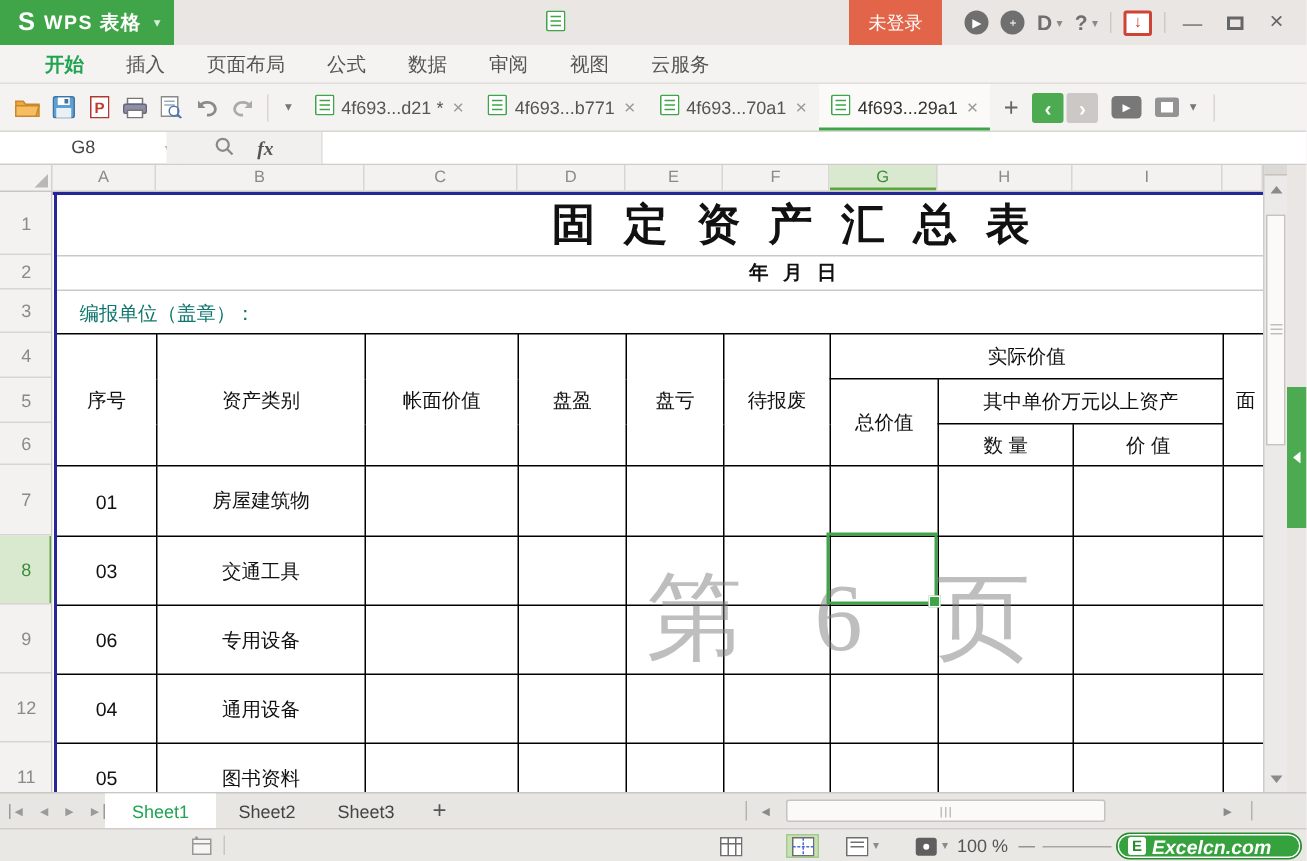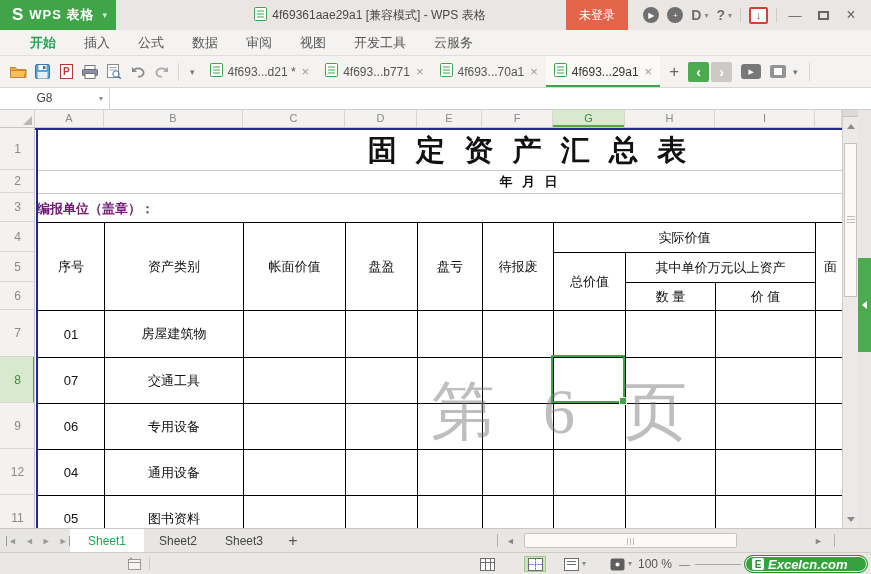--- a/index.html
+++ b/index.html
@@ -40,21 +40,21 @@
 .nav-btn { width:21px; height:20px; display:flex; align-items:center; justify-content:center; color:#fff; font-size:14px; font-weight:bold; border-radius:2px; }
 .nav-back { background:#4cab50; }
 .nav-fwd { background:#cbc8c5; margin-left:2px; }
 .play-icon { width:20px; height:15px; background:#787878; border-radius:3px; color:#fff; font-size:7px; display:flex; align-items:center; justify-content:center; margin-left:9px; }
 .rec-icon { width:16px; height:13px; background:#939393; border-radius:2px; margin-left:9px; position:relative; }
 .rec-icon::after { content:""; position:absolute; left:4px; top:3px; width:8px; height:7px; background:#fff; }
 .cmd-search { display:flex; align-items:center; gap:5px; color:#8a8a8a; font-size:12px; margin-left:10px; }
 
 
 .formulabar { position:absolute; top:88px; left:0; right:0; height:22px; background:#fff; border-bottom:1px solid #cfccc9; }
-.name-box { position:absolute; left:0; top:0; width:110px; height:21px; border-right:1px solid #d8d5d2; }
+.name-box { position:absolute; left:11px; top:0; width:110px; height:21px; border-right:1px solid #d8d5d2; }
 .name-box .val { position:absolute; left:0; right:20px; text-align:center; line-height:21px; font-size:12px; color:#444; }
 .name-box .caret { position:absolute; right:6px; top:0; line-height:21px; font-size:8px; color:#8a8a8a; }
 .fn-icons { position:absolute; left:111px; top:0; width:104px; height:21px; display:flex; align-items:center; justify-content:center; gap:16px; background:#f2f0ee; border-right:1px solid #e2dfdc; }
 .fx { font-style:italic; font-family:"Liberation Serif","DejaVu Serif",serif; font-size:13px; color:#555; font-weight:bold; }
 
 
 .colheaders { position:absolute; top:110px; left:0; width:842px; height:18px; background:#f3f2f0; border-bottom:1px solid #c9c7c4; overflow:hidden; }
 .corner { position:absolute; left:0; top:0; width:35px; height:17px; border-right:1px solid #d4d2cf; }
 .corner::after { content:""; position:absolute; right:2px; bottom:2px; border-left:9px solid transparent; border-bottom:9px solid #bab8b5; }
 .ch { position:absolute; top:0; height:17px; line-height:17px; text-align:center; font-size:11px; color:#8a8a8a; border-right:1px solid #d8d6d3; }
@@ -71,21 +71,21 @@
 .rh.sel { background:#d9e9d0; color:#3c8c3c; box-shadow:inset -2px 0 0 #5aa53d; }
 
 
 .gridarea { position:absolute; top:128px; left:35px; width:807px; height:400px; background:#fff; overflow:hidden; }
 .pb-top { position:absolute; left:0; top:0; width:100%; height:2px; background:#26269b; z-index:3; }
 .pb-left { position:absolute; left:1px; top:0; width:2px; height:100%; background:#26269b; z-index:3; }
 .ln { position:absolute; left:3px; right:0; height:1px; background:#cbc9c6; }
 .ln.r1 { top:42px } .ln.r2 { top:65px }
 .sheet-title { position:absolute; left:120px; width:750px; top:2px; height:40px; line-height:40px; text-align:center; font-family:"Liberation Serif","DejaVu Serif",serif; font-size:29px; font-weight:bold; color:#111; letter-spacing:6px; white-space:nowrap; }
 .sheet-date { position:absolute; left:120px; width:750px; top:44px; height:20px; line-height:20px; text-align:center; font-size:13px; font-weight:bold; color:#111; letter-spacing:3px; }
-.sheet-unit { position:absolute; left:2px; top:69px; height:24px; line-height:24px; font-size:13px; font-weight:bold; color:#701a75; }
+.sheet-unit { position:absolute; left:18px; top:69px; height:24px; line-height:24px; font-size:13px; font-weight:normal; color:#0f766e; }
 .asset-table { position:absolute; left:2px; top:94px; border-collapse:collapse; table-layout:fixed; width:829px; z-index:1; }
 .asset-table td { border:1px solid #000; text-align:center; font-size:13px; color:#111; padding:0; overflow:hidden; }
 .asset-table .hd { font-weight:normal; }
 .trh1{height:30px}.trh2{height:30px}.trh3{height:28px}.trd1{height:47px}.trd{height:46px}
 .asset-table td.partial { text-align:left; padding-left:8px; }
 .watermark { position:absolute; left:396px; top:240px; font-family:"Liberation Serif","DejaVu Serif",serif; font-size:64px; color:rgba(125,125,125,.5); letter-spacing:16px; z-index:2; white-space:nowrap; }
 .sel-cell { position:absolute; left:516px; top:227px; width:74px; height:48px; border:2px solid #3fa548; z-index:4; }
 .sel-cell::after { content:""; position:absolute; right:-4px; bottom:-4px; width:6px; height:6px; background:#3fa548; border:1px solid #fff; }
 
 
@@ -140,21 +140,20 @@
     <span class="nm">WPS 表格</span>
     <span class="caret">▾</span>
   </div>
   <div class="doc-title">
     <span><svg width="13" height="14">
           <rect x="0.5" y="0.5" width="12" height="13" rx="1" fill="#fff" stroke="#3fa548"></rect>
           <line x1="3" y1="4" x2="10" y2="4" stroke="#3fa548"></line>
           <line x1="3" y1="7" x2="10" y2="7" stroke="#3fa548"></line>
           <line x1="3" y1="10" x2="10" y2="10" stroke="#3fa548"></line>
         </svg></span>
-    <span>4f69361aae29a1 [兼容模式] - WPS 表格</span>
   </div>
   <div class="login-btn">未登录</div>
   <div class="tb-right">
     <span class="circle-icon">▶</span>
     <span class="circle-icon">+</span>
     <span class="txt-icon">D</span>
     <span class="mini-caret">▾</span>
     <span class="txt-icon">?</span>
     <span class="mini-caret">▾</span>
     <span class="vdiv"></span>
@@ -162,25 +161,25 @@
     <span class="vdiv"></span>
     <span class="win-btn">—</span>
     <span class="win-btn"><span class="max-box"></span></span>
     <span class="win-btn" style="font-size:16px;">×</span>
   </div>
 </div>
 
 <div class="menubar">
   <span class="menu-item active">开始</span>
   <span class="menu-item">插入</span>
+  <span class="menu-item">页面布局</span>
   <span class="menu-item">公式</span>
   <span class="menu-item">数据</span>
   <span class="menu-item">审阅</span>
   <span class="menu-item">视图</span>
-  <span class="menu-item">开发工具</span>
   <span class="menu-item">云服务</span>
 </div>
 
 <div class="toolbar">
   <span class="qicon">
       <svg width="17" height="14">
         <path d="M0.5 2.5h5l1.5 2h9v8h-15z" fill="#f0a73e" stroke="#c9882b"></path>
         <path d="M0.5 5.5h15.5l-2 7h-13.5z" fill="#f6bd61" stroke="#c9882b"></path>
       </svg>
     </span>
@@ -277,20 +276,27 @@
   <span class="play-icon">▶</span>
   <span class="rec-icon"></span>
   <span class="ovf-caret">▾</span>
   <span class="tsep"></span>
 </div>
 
 <div class="formulabar">
   <div class="name-box">
     <span class="val">G8</span>
     <span class="caret">▾</span>
+  </div>
+  <div class="fn-icons">
+    <span><svg width="13" height="13">
+          <circle cx="5.5" cy="5.5" r="4" fill="none" stroke="#8a8a8a" stroke-width="1.5"></circle>
+          <line x1="8.5" y1="8.5" x2="12" y2="12" stroke="#8a8a8a" stroke-width="1.5"></line>
+        </svg></span>
+    <span class="fx">fx</span>
   </div>
   <div style="position:absolute;left:216px;right:0;top:0;height:21px;background:#fff;"></div>
 </div>
 
 <div class="colheaders">
   <div class="corner"></div>
   <div class="ch cA">A</div>
   <div class="ch cB">B</div>
   <div class="ch cC">C</div>
   <div class="ch cD">D</div>
@@ -364,21 +370,21 @@
       <td></td>
           <td></td>
       <td></td>
           <td></td>
       <td></td>
           <td></td>
       <td></td>
           <td></td>
     </tr>
     <tr class="trd">
-      <td>07</td>
+      <td>03</td>
       <td>交通工具</td>
       <td></td>
           <td></td>
       <td></td>
           <td></td>
       <td></td>
           <td></td>
       <td></td>
           <td></td>
     </tr>

